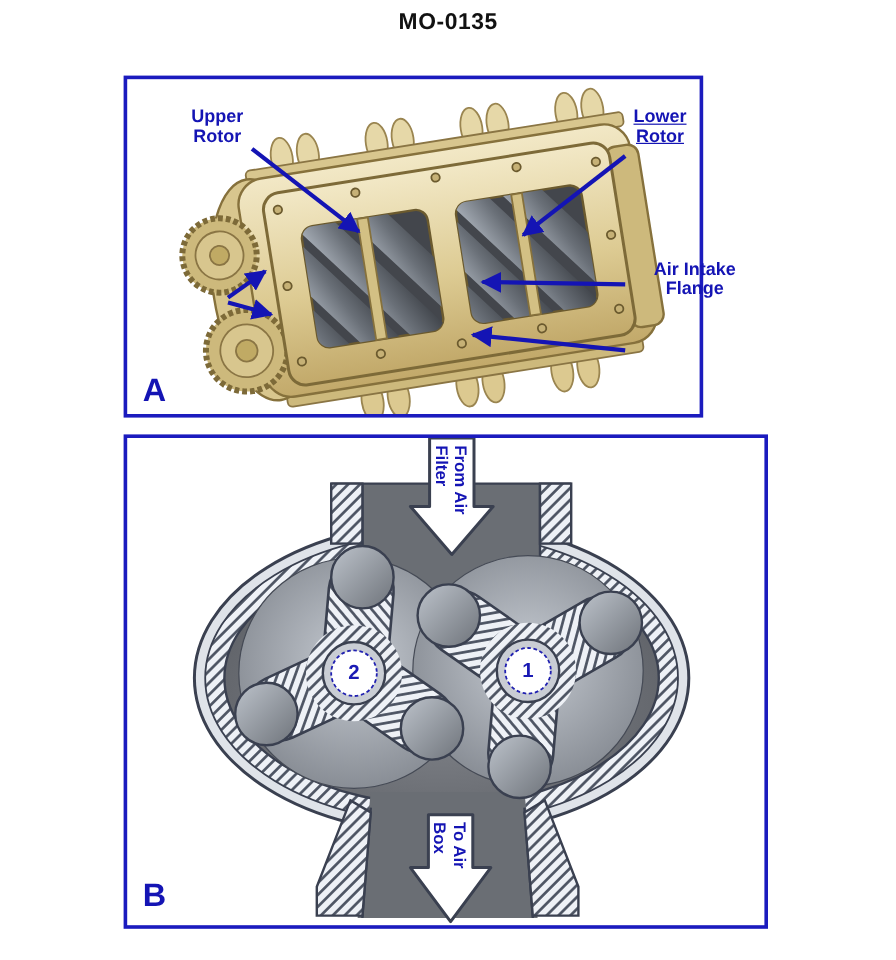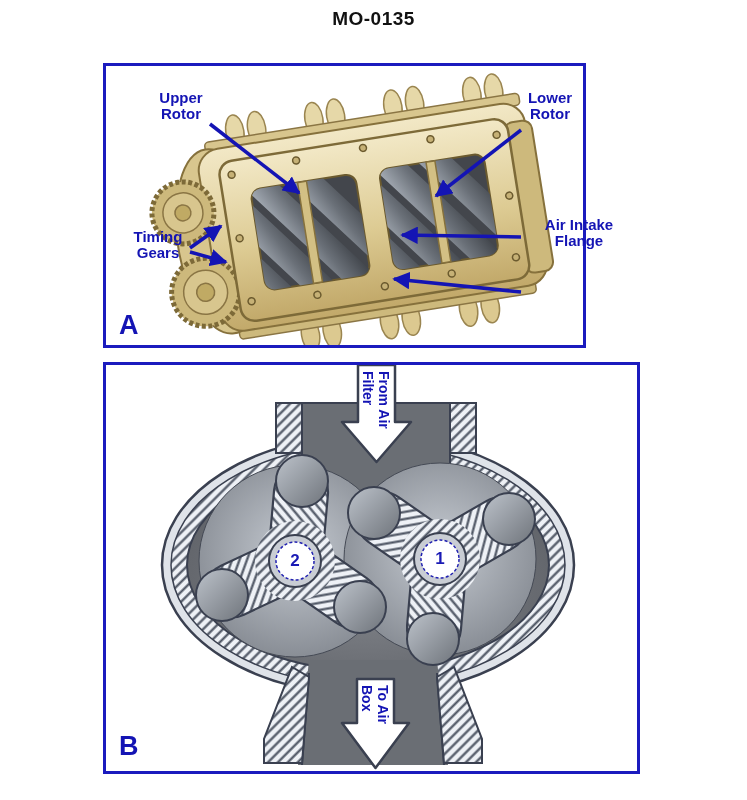--- a/index.html
+++ b/index.html
@@ -132,24 +132,22 @@
       <line x1="415" y1="64" x2="330" y2="130"></line>
       <line x1="84" y1="182" x2="115" y2="160"></line>
       <line x1="84" y1="186" x2="120" y2="196"></line>
       <line x1="415" y1="171" x2="296" y2="169"></line>
       <line x1="415" y1="226" x2="288" y2="213"></line>
     </g>
   </svg>
 
   <div class="lbl" style="left:28px;top:24px;width:94px;">Upper
 Rotor</div>
-  <div class="lbl" style="left:397px;top:24px;width:94px;">Lower
+  <div class="lbl" style="left:397px;top:24px;width:94px;text-decoration:underline;">Lower
 Rotor</div>
-  <div class="lbl" style="left:2px;top:163px;width:100px;">Timing
-Gears</div>
   <div class="lbl" style="left:418px;top:151px;width:110px;">Air Intake
 Flange</div>
   <div class="corner-letter" style="left:13px;top:246px;">A</div>
 </div>
 
 <div class="panel" style="left:103px;top:362px;width:537px;height:412px;">
 
   <svg width="531" height="406" viewBox="0 0 531 406">
     <defs>
       <pattern id="hatch" width="7" height="7" patternUnits="userSpaceOnUse" patternTransform="rotate(-45)">

